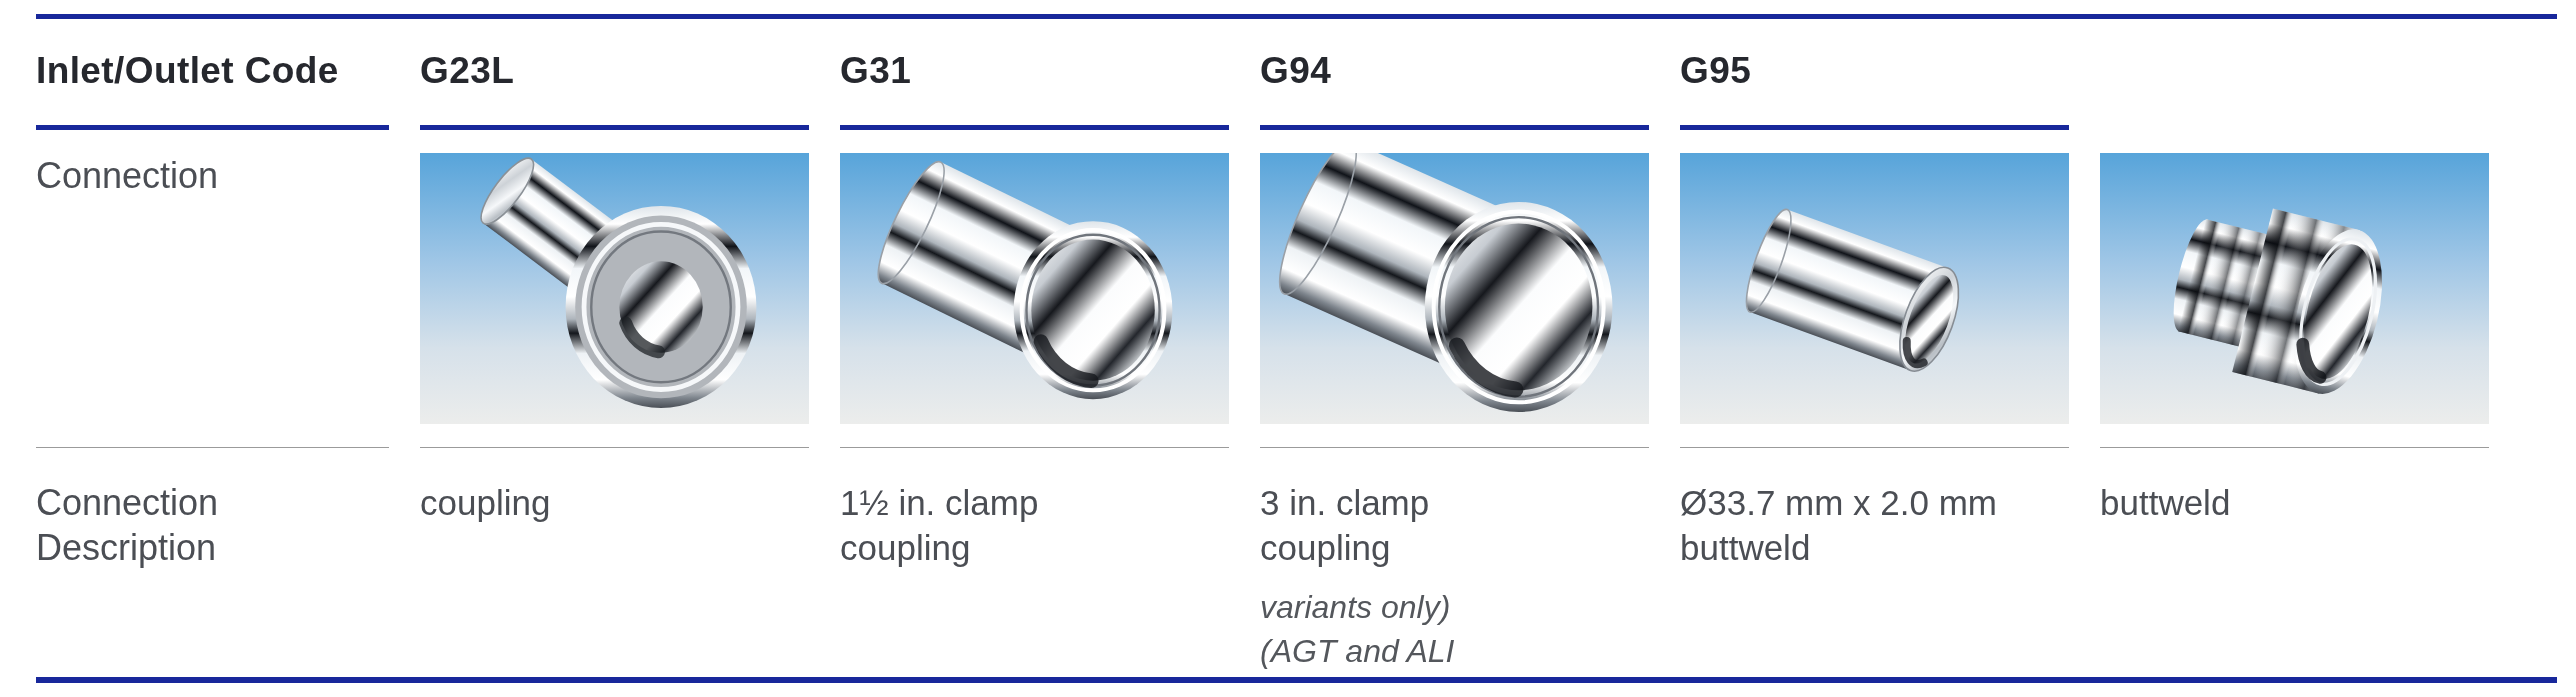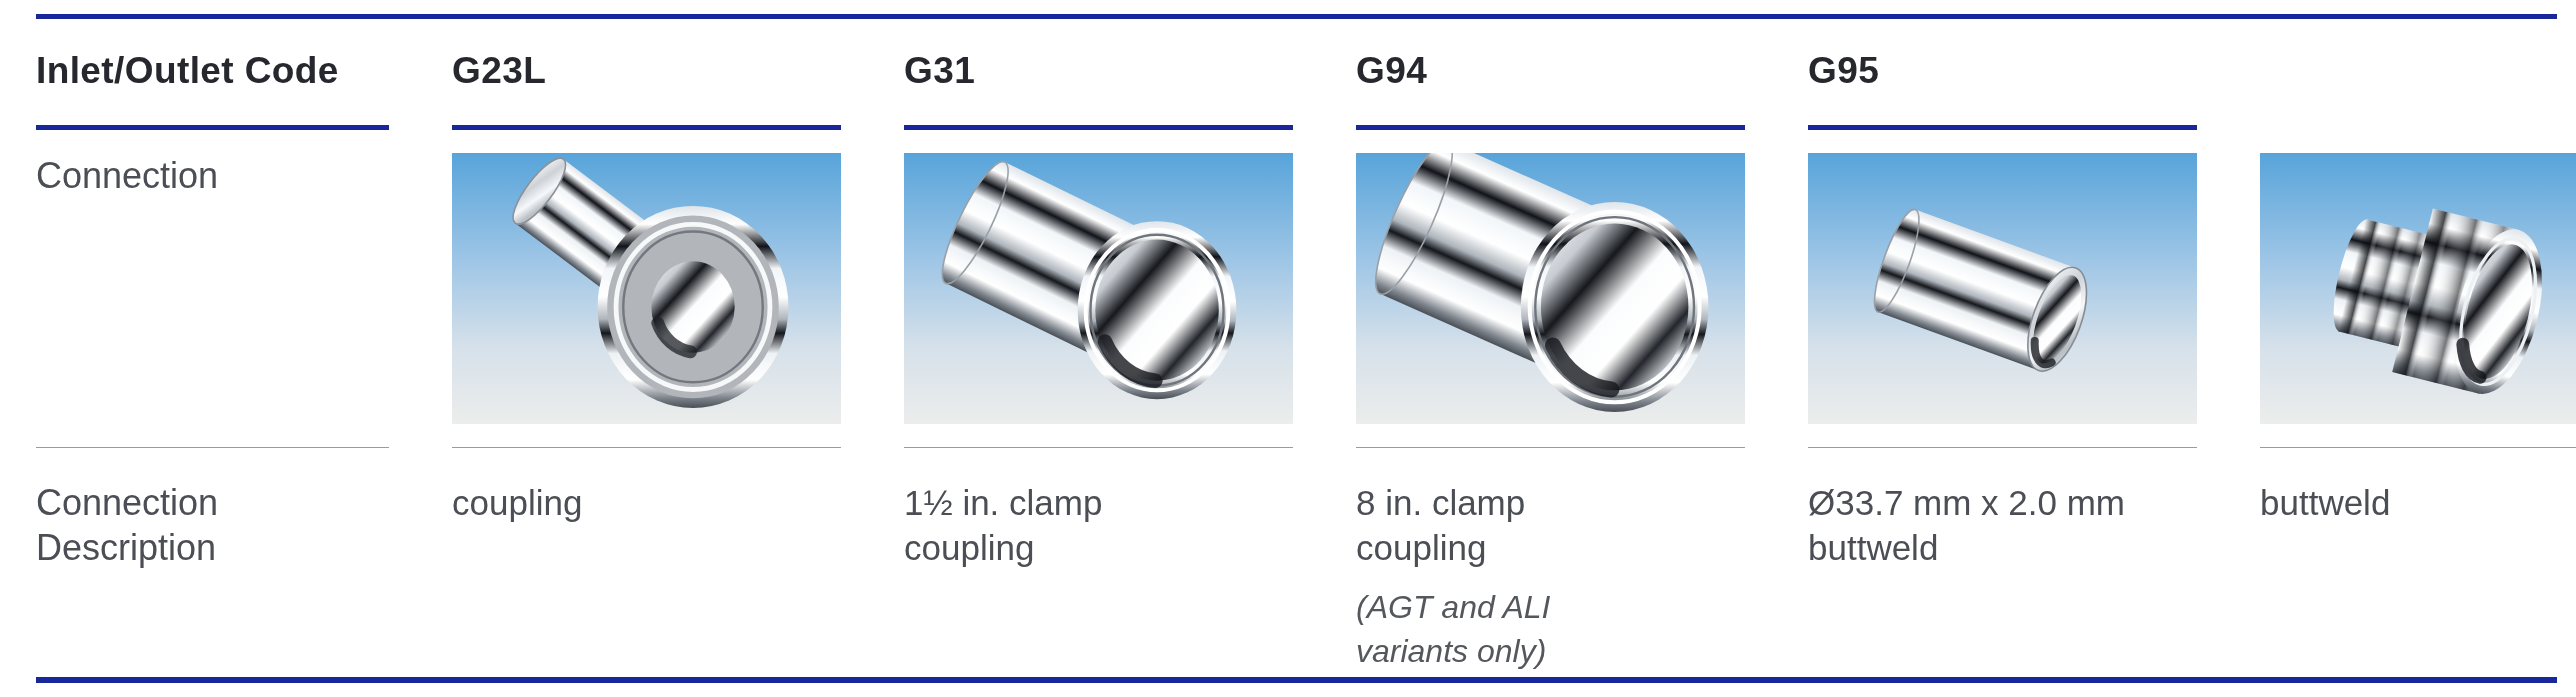--- a/index.html
+++ b/index.html
@@ -25,21 +25,21 @@
     top: 13.7px;
     width: 2521px;
   }
   .rule {
     height: 5.6px;
     background: var(--accent-blue, #18289b);
   }
   .grid {
     display: grid;
     grid-template-columns: 353px repeat(5, 389px);
-    column-gap: 63px;
+    column-gap: 31px;
   }
   .hcell {
     box-sizing: border-box;
     height: 111px;
     padding-top: 30.5px;
     border-bottom: 5.6px solid var(--accent-blue, #18289b);
     font-size: 37px;
     font-weight: 700;
     letter-spacing: 0.4px;
     color: var(--header-text, #26282e);
@@ -259,26 +259,26 @@
 
       <div class="tcell">
         <div class="desc">
           <div>1½ in. clamp</div>
           <div>coupling</div>
         </div>
       </div>
 
       <div class="tcell">
         <div class="desc">
-          <div>8 in. clamp</div>
+          <div>3 in. clamp</div>
           <div>coupling</div>
         </div>
         <div class="note">
+          <div>variants only)</div>
           <div>(AGT and ALI</div>
-          <div>variants only)</div>
         </div>
       </div>
 
       <div class="tcell">
         <div class="desc">
           <div>Ø33.7 mm x 2.0 mm</div>
           <div>buttweld</div>
         </div>
       </div>
 

